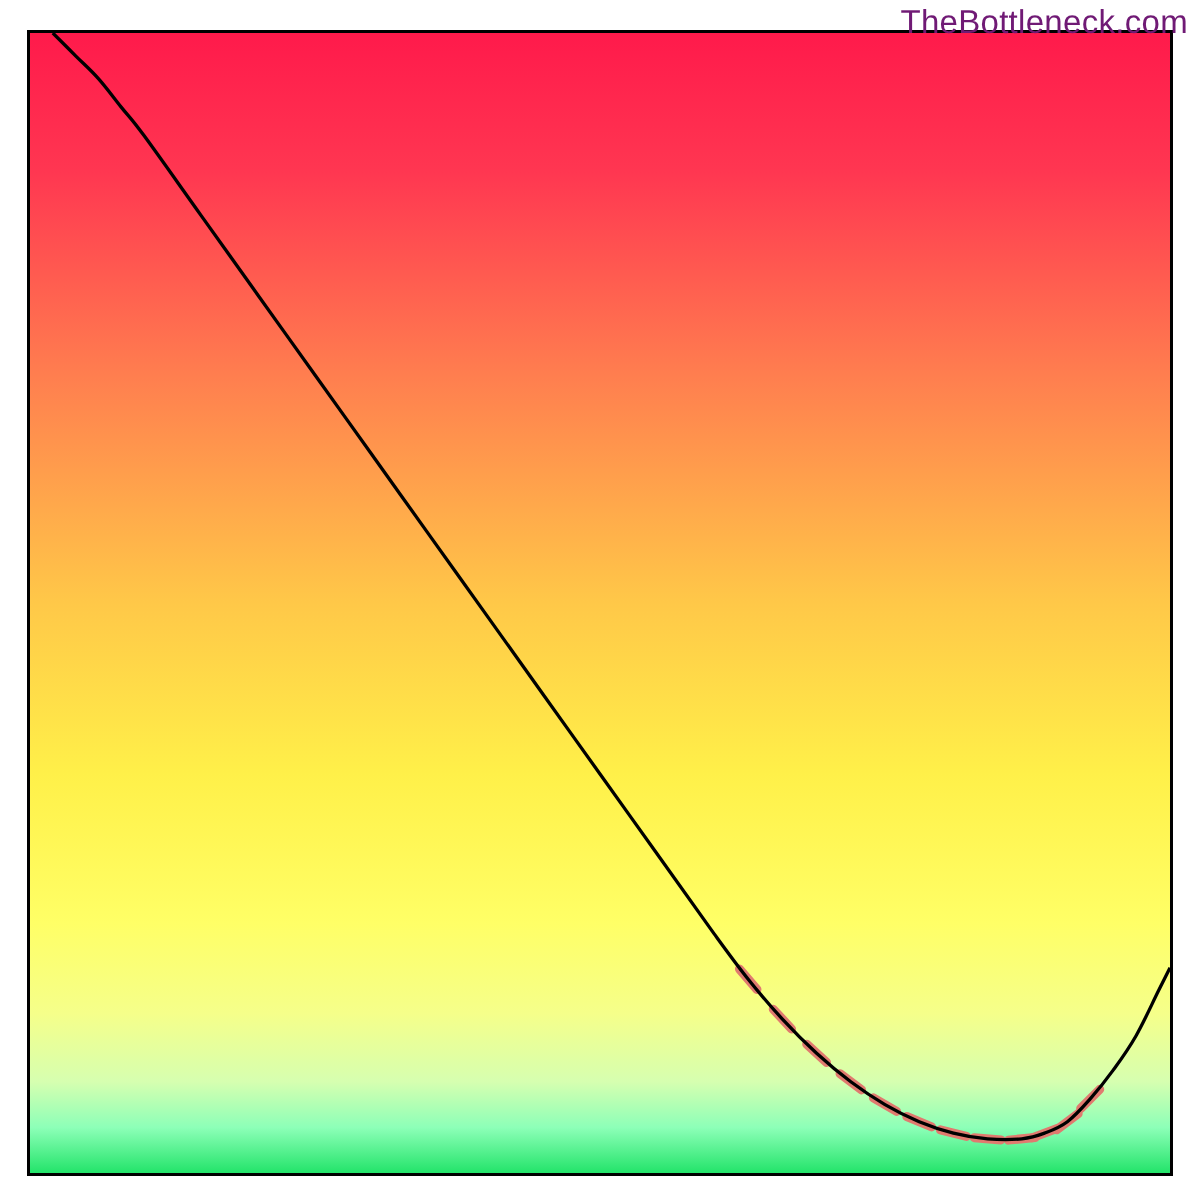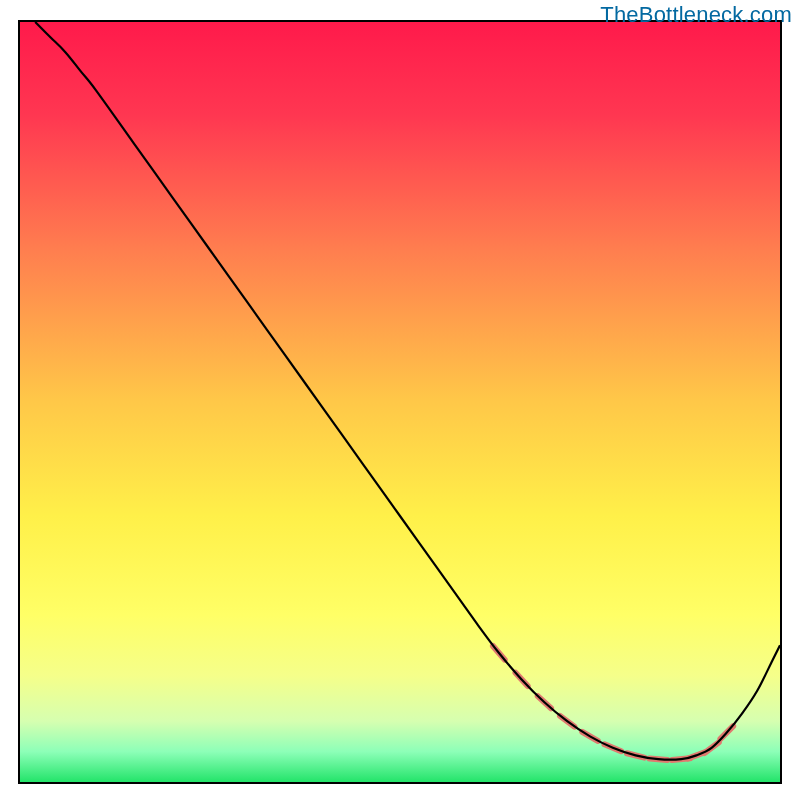--- a/index.html
+++ b/index.html
@@ -14,21 +14,21 @@
   .container {
     position: relative;
     width: 800px;
     height: 800px;
   }
   .watermark {
     position: absolute;
     top: 2px;
     right: 8px;
     font-size: 22px;
-    color: #0369a1;
+    color: #701a75;
     font-weight: 400;
     letter-spacing: 0.2px;
     z-index: 10;
   }
   .plot-frame {
     position: absolute;
     left: 18px;
     top: 20px;
     width: 764px;
     height: 764px;

